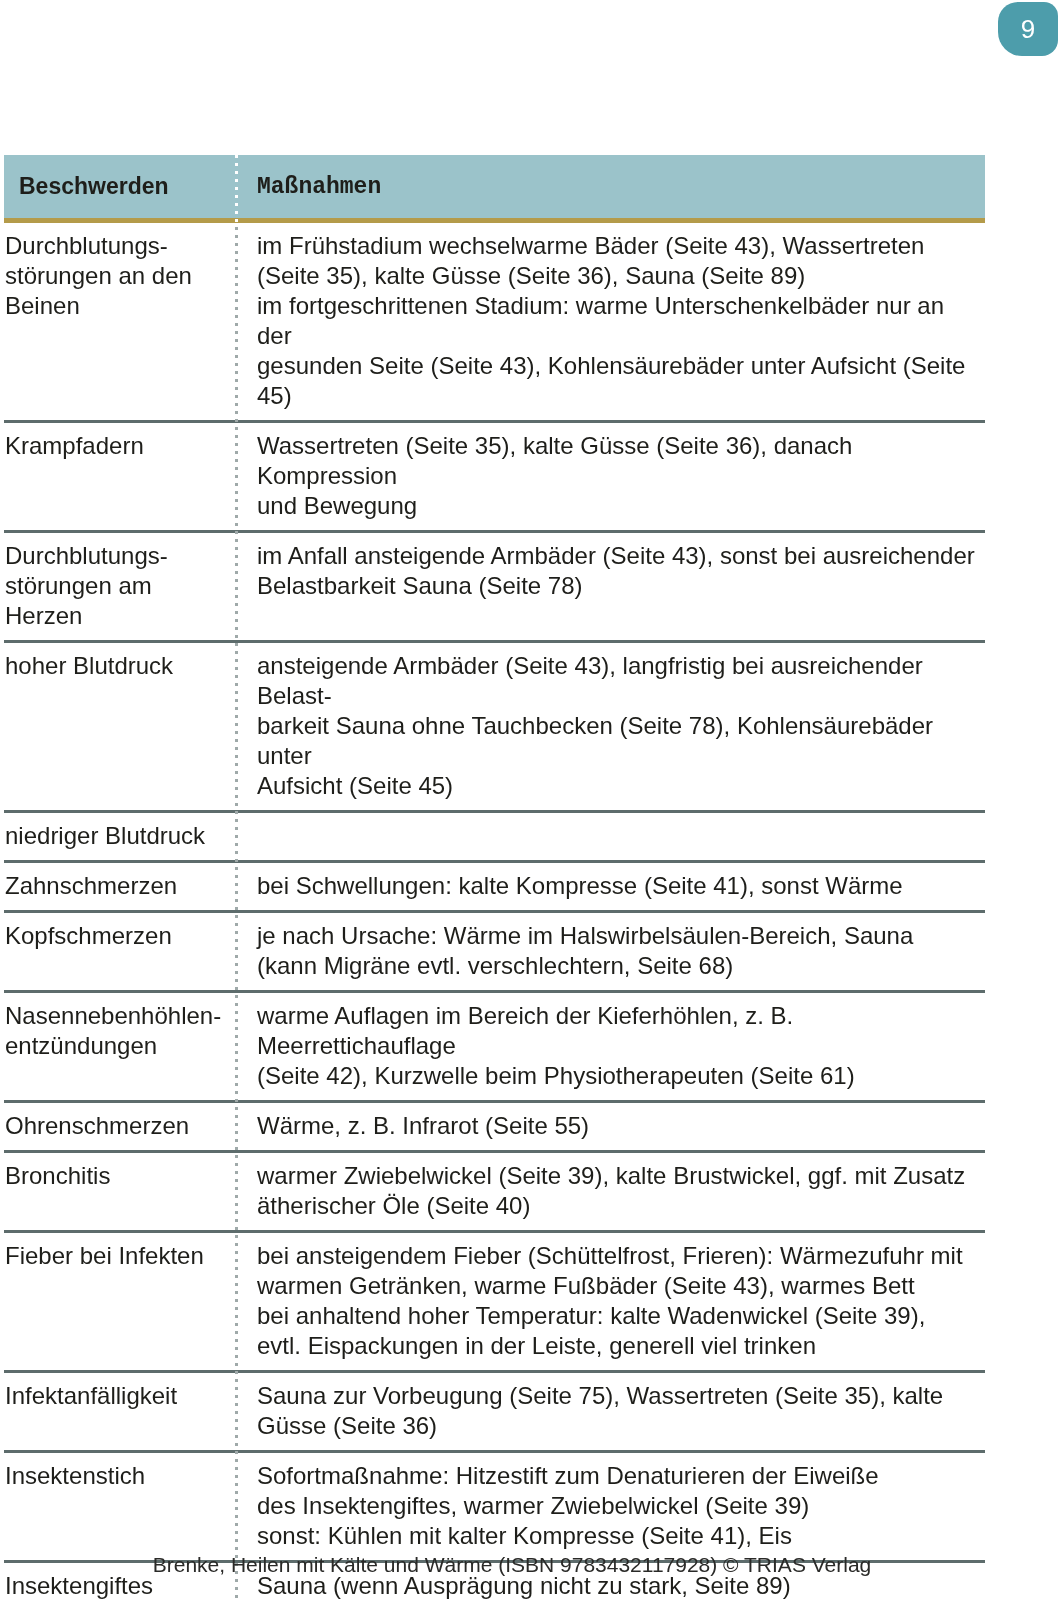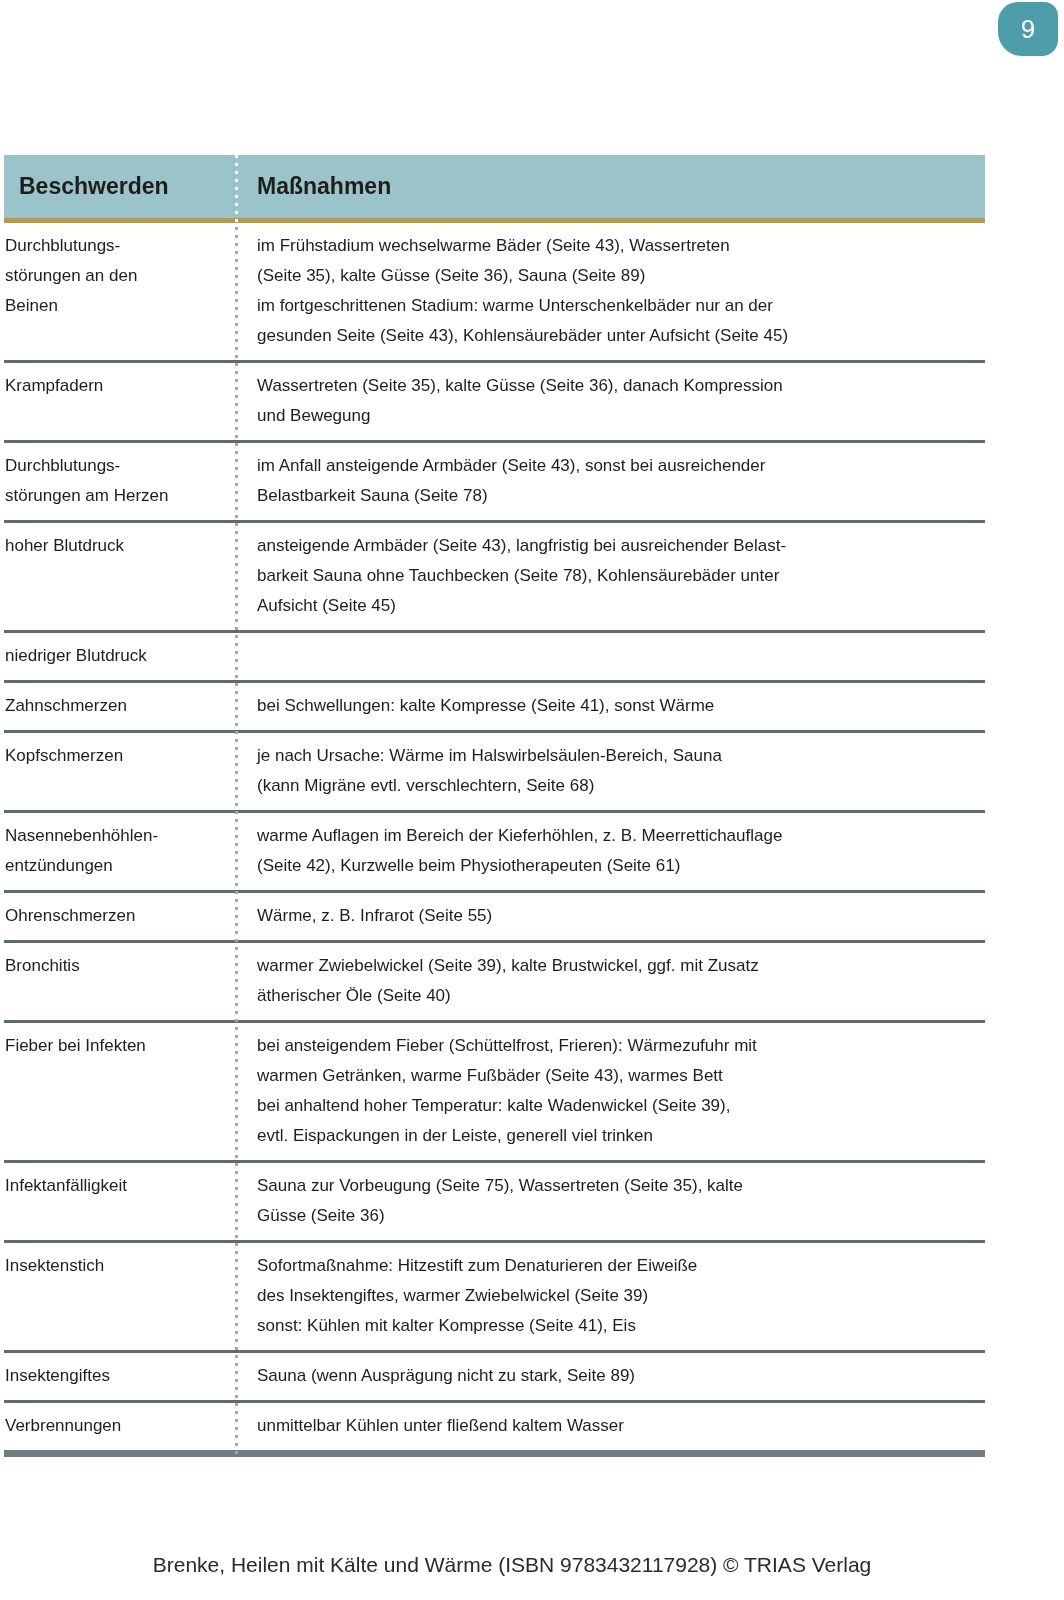--- a/index.html
+++ b/index.html
@@ -40,30 +40,30 @@
   .t-header{
     display:flex;
     height:68px;
     background:var(--header-bg);
     border-bottom:5px solid var(--gold);
     align-items:center;
     font-weight:bold;
     font-size:23px;
   }
   .t-header .h-complaints{width:229px;padding-left:15px;}
-  .t-header .h-measures{flex:1;padding-left:24px;}
+  .t-header .h-measures{flex:1;padding-left:24px;font-family:Liberation Mono, monospace;}
 
   .t-row{
     display:flex;
     border-bottom:3px solid var(--sep);
     padding:8px 0 9px 0;
   }
   .t-row:last-child{border-bottom:7px solid var(--bottom);}
   .cell{
-    font-size:17px;
+    font-size:24px;
     line-height:30px;
     white-space:pre-line;
   }
   .cell.complaint{width:229px;padding-left:1px;padding-right:8px;}
   .cell.measure{flex:1;padding-left:24px;padding-right:6px;}
 
   
   .col-divider{
     position:absolute;left:231px;top:0;bottom:0;width:3px;
     background:repeating-linear-gradient(to bottom, var(--dots) 0 3px, transparent 3px 8px);

